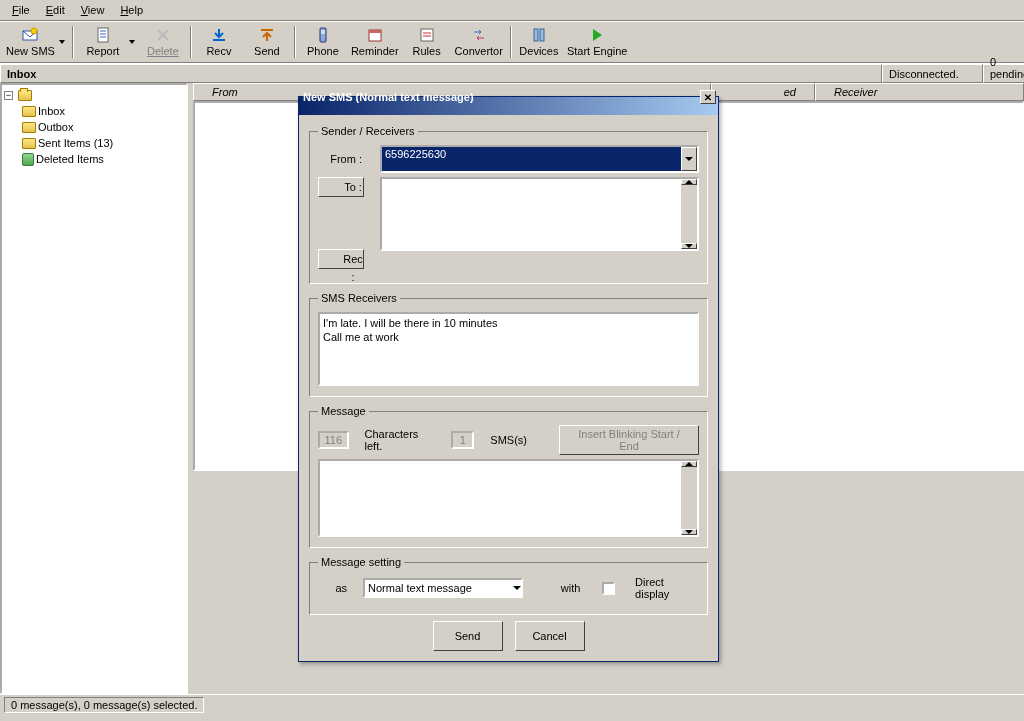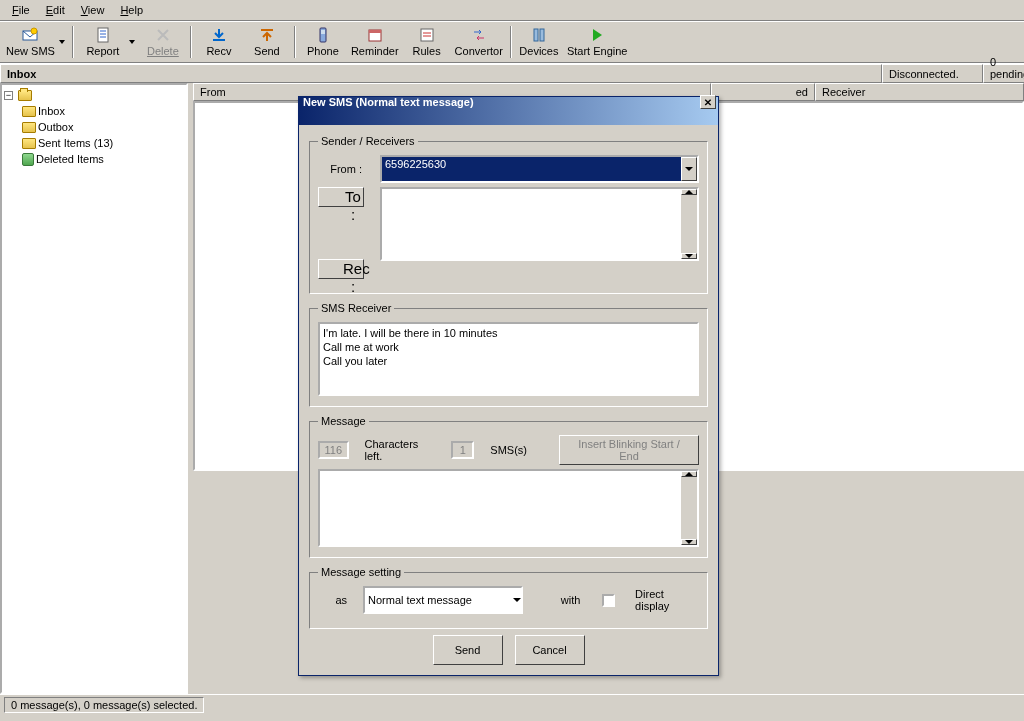--- a/index.html
+++ b/index.html
@@ -133,21 +133,22 @@
     flex: 1 1 auto;
     display:flex; flex-direction:column;
   }
   .colheaders {
     display:flex; height:18px; background:#d4d0c8;
   }
   .colheaders .col {
     border: 1px solid #fff;
     border-right-color:#808080;
     border-bottom-color:#808080;
-    padding:2px 6px;
+    padding:2px 18px;
+    font-style:italic;
   }
   .colheaders .col.from { width: 518px; }
   .colheaders .col.recvd { width: 104px; }
   .colheaders .col.recvr { flex:1; }
   .listbody-top { height: 370px; background:#fff; border:2px inset #fff; }
   .listbody-bottom { flex:1; background:#d4d0c8; }
 
   
   .statusbar {
     height: 20px;
@@ -165,21 +166,21 @@
   
   .dialog {
     position: absolute;
     left: 298px; top: 96px;
     width: 421px;
     background:#d4d0c8;
     border: 1px solid #0a246a;
     box-shadow: 2px 2px 4px rgba(0,0,0,.3);
   }
   .dialog .titlebar {
-    height: 28px;
+    height: 18px;
     background: linear-gradient(to right, #0a246a, #a6caf0);
     color:#fff; font-weight:bold;
     display:flex; align-items:center; padding:0 2px 18px 4px;
     font-size:11px;
   }
   .dialog .titlebar .spacer{flex:1}
   .closebtn{
     width:16px;height:14px;background:#d4d0c8;
     border:1px solid #fff;border-right-color:#404040;border-bottom-color:#404040;
     display:flex;align-items:center;justify-content:center;color:#000;font-weight:bold;
@@ -194,21 +195,21 @@
     position:relative;
   }
   fieldset.win legend{
     font-size:11px; padding:0 3px; background:#d4d0c8;
   }
 
   .row { display:flex; align-items:flex-start; gap:16px; margin-bottom:4px; }
   .row.alignc { align-items:center; }
 
   .lbl-btn {
-    width:46px; height:20px; font-size:15px;
+    width:46px; height:20px; font-size:11px;
     background:#d4d0c8;
     border:1px solid #fff; border-right-color:#404040; border-bottom-color:#404040;
     text-align:center; line-height:18px; cursor:default;padding-left:24px;
   }
   .lbl-plain{
     width:46px; text-align:right; padding-right:2px; height:20px;line-height:20px;
   }
 
   .combo {
     flex:1; height:28px;
@@ -251,21 +252,21 @@
   }
   .win-btn{
     height:30px; padding:0 10px; min-width:70px;
     background:#d4d0c8;
     border:1px solid #fff;border-right-color:#404040;border-bottom-color:#404040;
     font-size:11px; cursor:default;
   }
   .win-btn.disabled{ color:#808080; }
 
   .select-win{
-    height:28px;border:2px inset #fff;background:#fff;display:flex;align-items:center;
+    height:20px;border:2px inset #fff;background:#fff;display:flex;align-items:center;
   }
   .select-win .txt{flex:1;padding:0 3px;}
   .checkbox-win{
     width:13px;height:13px;border:2px inset #fff;background:#fff;display:inline-block;
   }
 
   .dlg-buttons{display:flex;justify-content:center;gap:12px;margin-top:6px;}
 </style>
 </head>
 <body>
@@ -478,25 +479,24 @@
           </div>
         </div>
       </div>
       <div class="row" style="margin-top:-6px">
         <div class="lbl-btn">Rec :</div>
         <div style="flex:1"></div>
       </div>
     </fieldset>
 
     <fieldset class="win">
-      <legend>SMS Receiver</legend>
+      <legend>SMS Receivers</legend>
       <div class="templates-box">
         <div>I'm late. I will be there in 10 minutes</div>
         <div>Call me at work</div>
-        <div>Call you later</div>
       </div>
     </fieldset>
 
     <fieldset class="win">
       <legend>Message</legend>
       <div class="row alignc">
         <div class="numbox">116</div>
         <span>Characters left.</span>
         <div class="numbox" style="width:24px">1</div>
         <span>SMS(s)</span>

